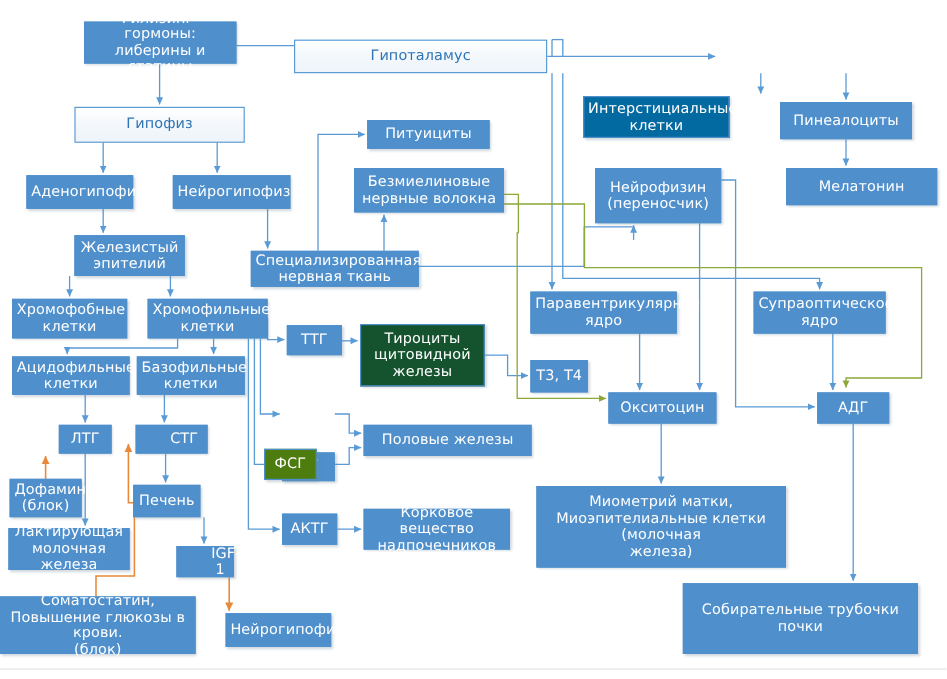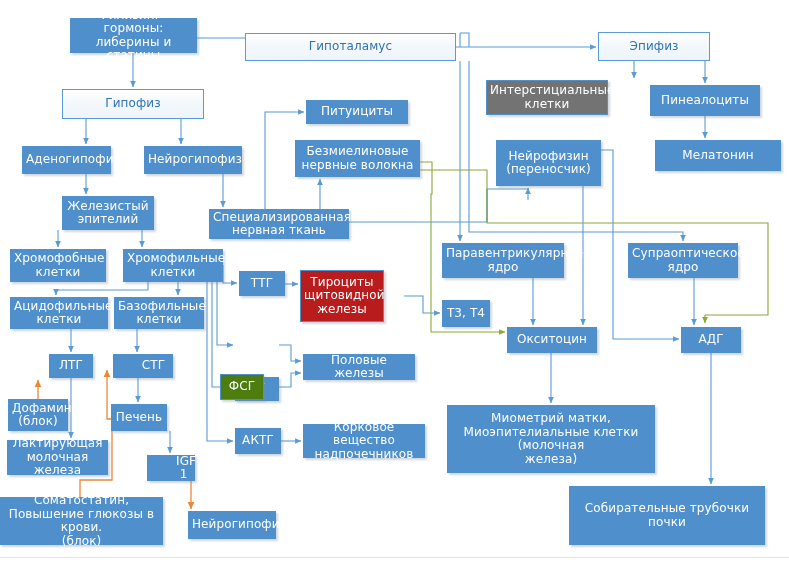--- a/index.html
+++ b/index.html
@@ -156,30 +156,27 @@
       <path d="M191,481 L191,509" marker-end="url(#ao)"></path>
     </g>
   </svg>
 
   <div class="node" style="left: 70px; top: 18px; width: 127px; height: 35px; background: rgb(78, 143, 204); border-color: rgb(78, 143, 204); color: rgb(255, 255, 255);">
       <span>Рилизинг-гормоны:<br>либерины и статины</span>
     </div>
   <div class="node light" style="left: 245px; top: 33px; width: 211px; height: 28px; color: rgb(46, 116, 181); border-color: rgb(91, 155, 213);">
       <span>Гипоталамус</span>
     </div>
-  <div class="node light" style="left: 598px; top: 32px; width: 112px; height: 29px; color: rgb(46, 116, 181); border-color: rgb(91, 155, 213);">
-      <span>Эпифиз</span>
-    </div>
   <div class="node light" style="left: 62px; top: 89px; width: 142px; height: 30px; color: rgb(46, 116, 181); border-color: rgb(91, 155, 213);">
       <span>Гипофиз</span>
     </div>
   <div class="node" style="left: 306px; top: 100px; width: 102px; height: 24px; background: rgb(78, 143, 204); border-color: rgb(78, 143, 204); color: rgb(255, 255, 255);">
       <span>Питуициты</span>
     </div>
-  <div class="node" style="left: 486px; top: 80px; width: 122px; height: 35px; background: #737373; border-color: rgb(78, 143, 204); color: rgb(255, 255, 255);">
+  <div class="node" style="left: 486px; top: 80px; width: 122px; height: 35px; background: #0369a1; border-color: rgb(78, 143, 204); color: rgb(255, 255, 255);">
       <span>Интерстициальные<br>клетки</span>
     </div>
   <div class="node" style="left: 650px; top: 85px; width: 110px; height: 31px; background: rgb(78, 143, 204); border-color: rgb(78, 143, 204); color: rgb(255, 255, 255);">
       <span>Пинеалоциты</span>
     </div>
   <div class="node" style="left: 22px; top: 146px; width: 89px; height: 28px; background: rgb(78, 143, 204); border-color: rgb(78, 143, 204); color: rgb(255, 255, 255);">
       <span>Аденогипофиз</span>
     </div>
   <div class="node" style="left: 144px; top: 146px; width: 98px; height: 28px; background: rgb(78, 143, 204); border-color: rgb(78, 143, 204); color: rgb(255, 255, 255);">
       <span>Нейрогипофиз</span>
@@ -213,21 +210,21 @@
     </div>
   <div class="node" style="left: 10px; top: 297px; width: 98px; height: 32px; background: rgb(78, 143, 204); border-color: rgb(78, 143, 204); color: rgb(255, 255, 255);">
       <span>Ацидофильные<br>клетки</span>
     </div>
   <div class="node" style="left: 114px; top: 297px; width: 90px; height: 32px; background: rgb(78, 143, 204); border-color: rgb(78, 143, 204); color: rgb(255, 255, 255);">
       <span>Базофильные<br>клетки</span>
     </div>
   <div class="node" style="left: 239px; top: 271px; width: 46px; height: 25px; background: rgb(78, 143, 204); border-color: rgb(78, 143, 204); color: rgb(255, 255, 255);">
       <span>ТТГ</span>
     </div>
-  <div class="node" style="left: 300px; top: 270px; width: 84px; height: 52px; background: #b91c1c; border-color: rgb(78, 143, 204); color: rgb(255, 255, 255);">
+  <div class="node" style="left: 300px; top: 270px; width: 104px; height: 52px; background: #14532d; border-color: rgb(78, 143, 204); color: rgb(255, 255, 255);">
       <span>Тироциты<br>щитовидной<br>железы</span>
     </div>
   <div class="node" style="left: 442px; top: 300px; width: 48px; height: 27px; background: rgb(78, 143, 204); border-color: rgb(78, 143, 204); color: rgb(255, 255, 255);">
       <span>Т3, Т4</span>
     </div>
   <div class="node" style="left: 235px; top: 333px; width: 44px; height: 24px; background: rgb(78, 143, 204); border-color: rgb(78, 143, 204); color: rgb(255, 255, 255); margin-top: 44px;">
       <span>ЛГ</span>
     </div>
   <div class="node" style="left: 507px; top: 327px; width: 90px; height: 26px; background: rgb(78, 143, 204); border-color: rgb(78, 143, 204); color: rgb(255, 255, 255);">
       <span>Окситоцин</span>
@@ -237,21 +234,21 @@
     </div>
   <div class="node" style="left: 49px; top: 354px; width: 44px; height: 24px; background: rgb(78, 143, 204); border-color: rgb(78, 143, 204); color: rgb(255, 255, 255);">
       <span>ЛТГ</span>
     </div>
   <div class="node" style="left: 113px; top: 354px; width: 60px; height: 24px; background: rgb(78, 143, 204); border-color: rgb(78, 143, 204); color: rgb(255, 255, 255); padding-left: 24px;">
       <span>СТГ</span>
     </div>
   <div class="node" style="left: 220px; top: 374px; width: 44px; height: 26px; background: #4d7c0f; border-color: rgb(78, 143, 204); color: rgb(255, 255, 255);">
       <span>ФСГ</span>
     </div>
-  <div class="node" style="left: 303px; top: 354px; width: 112px; height: 26px; background: rgb(78, 143, 204); border-color: rgb(78, 143, 204); color: rgb(255, 255, 255);">
+  <div class="node" style="left: 303px; top: 354px; width: 140px; height: 26px; background: rgb(78, 143, 204); border-color: rgb(78, 143, 204); color: rgb(255, 255, 255);">
       <span>Половые железы</span>
     </div>
   <div class="node" style="left: 8px; top: 399px; width: 60px; height: 32px; background: rgb(78, 143, 204); border-color: rgb(78, 143, 204); color: rgb(255, 255, 255);">
       <span>Дофамин<br>(блок)</span>
     </div>
   <div class="node" style="left: 111px; top: 404px; width: 56px; height: 27px; background: rgb(78, 143, 204); border-color: rgb(78, 143, 204); color: rgb(255, 255, 255);">
       <span>Печень</span>
     </div>
   <div class="node" style="left: 235px; top: 428px; width: 46px; height: 26px; background: rgb(78, 143, 204); border-color: rgb(78, 143, 204); color: rgb(255, 255, 255);">
       <span>АКТГ</span>

